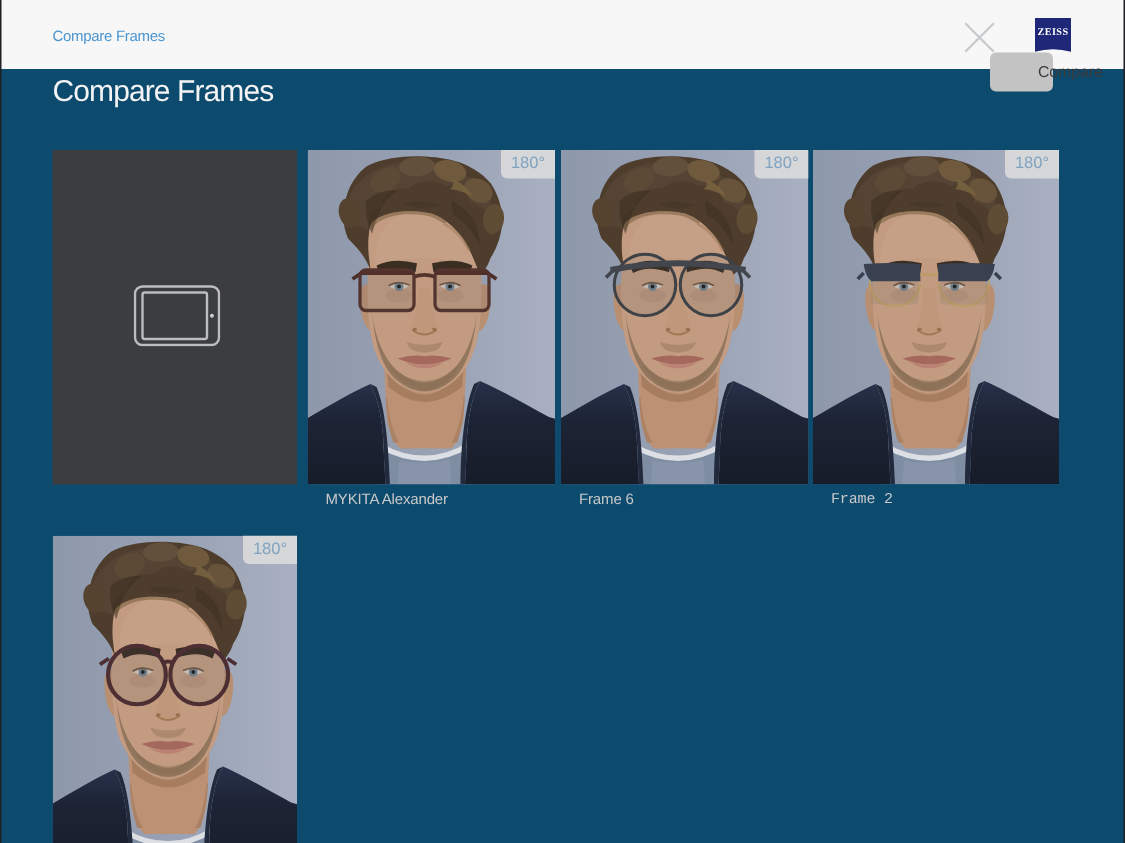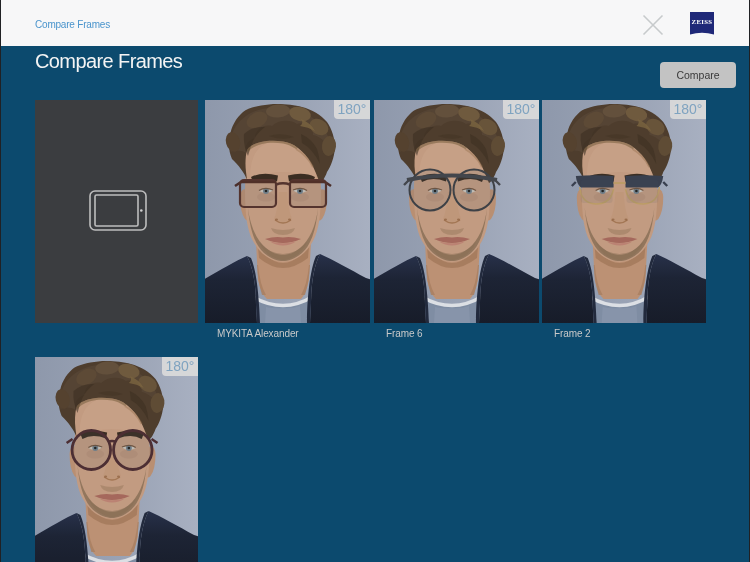--- a/index.html
+++ b/index.html
@@ -6,25 +6,25 @@
   html,body { width:750px; height:562px; overflow:hidden; background:#2f3134; }
   body { font-family:"Liberation Sans", sans-serif; position:relative; }
   #page { position:absolute; left:0; top:0; width:750px; height:562px; background:#0c4a6e; overflow:hidden; }
   #header { position:absolute; left:0; top:0; width:750px; height:46px; background:#f7f7f8; }
   #lnk { position:absolute; left:35px; top:19px; font-size:10px; letter-spacing:-0.2px; color:#4a94cc; }
   #xicon { position:absolute; left:642px; top:14px; }
   #zlogo { position:absolute; left:690px; top:12px; }
   #title { position:absolute; left:35px; top:50px; font-size:20px; color:#f4f4f4; letter-spacing:-0.6px; }
   #dd { position:absolute; left:553px; top:49px; width:103px; height:26px; background:#28282a; border:1px solid #5c5d5f; color:#ededed; font-size:11.5px; line-height:24px; padding-left:6px; }
   #dd .chev { position:absolute; right:11px; top:5px; }
-  #btn { position:absolute; left:660px; top:62px; width:76px; height:26px; background:#c3c3c3; border-radius:4px; color:#3a3a3a; font-size:10.5px; text-align:center; line-height:26px; }
+  #btn { position:absolute; left:660px; top:35px; width:42px; height:26px; background:#c3c3c3; border-radius:4px; color:#3a3a3a; font-size:10.5px; text-align:center; line-height:26px;padding-left:32px; }
   .card { position:absolute; top:100px; height:223px; overflow:hidden; }
   #card1 { left:35px; width:163px; background:#3b3d40; top:100px; }
   .photo { position:absolute; overflow:hidden; }
-  .badge { position:absolute; top:0; right:0; width:36px; height:19px; background:rgba(218,218,218,0.92); border-radius:0 0 0 4px; color:#7fa3c0; font-size:14px; text-align:center; line-height:19px; }
+  .badge { position:absolute; top:0; right:0; width:36px; height:19px; background:rgba(218,218,218,0.92); border-radius:0 0 0 4px; color:#7fa3c0; font-size:11px; text-align:center; line-height:19px; }
   .cap { position:absolute; top:328px; font-size:10px; letter-spacing:-0.1px; color:#c9c9c9;padding-left:12px; }
   #edges { position:absolute; left:0; top:0; width:750px; height:562px; pointer-events:none;
            box-shadow: inset 1px 0 0 #202124, inset -1px 0 0 #202124; }
 </style>
 </head>
 <body>
 <svg width="0" height="0" style="position:absolute">
 <defs>
 <linearGradient id="bgg" x1="0" y1="0" x2="1" y2="0">
   <stop offset="0" stop-color="#8e98ab"></stop>
@@ -194,21 +194,21 @@
   <div class="card photo" id="p4" style="left:542px;width:164px;">
     <svg width="164" height="223" viewBox="0 0 165 223" preserveAspectRatio="none">
         <use href="#portrait"></use>
         <use href="#gl-brow" transform="translate(-4,0)"></use>
       </svg>
     <div class="badge">180°</div>
   </div>
 
   <div class="cap" style="left:205px;">MYKITA Alexander</div>
   <div class="cap" style="left:374px;">Frame 6</div>
-  <div class="cap" style="left:542px;">Frame 2</div>
+  <div class="cap" style="left:542px;font-family:Liberation Mono, monospace;">Frame 2</div>
 
   <div class="card photo" id="p5" style="left:35px;top:357px;width:163px;height:205px;">
     <svg width="163" height="223" viewBox="0 0 165 223" preserveAspectRatio="none">
         <use href="#portrait"></use>
         <use href="#gl-panto" transform="translate(-4,0)"></use>
       </svg>
     <div class="badge">180°</div>
   </div>
 
   <div id="edges"></div>

